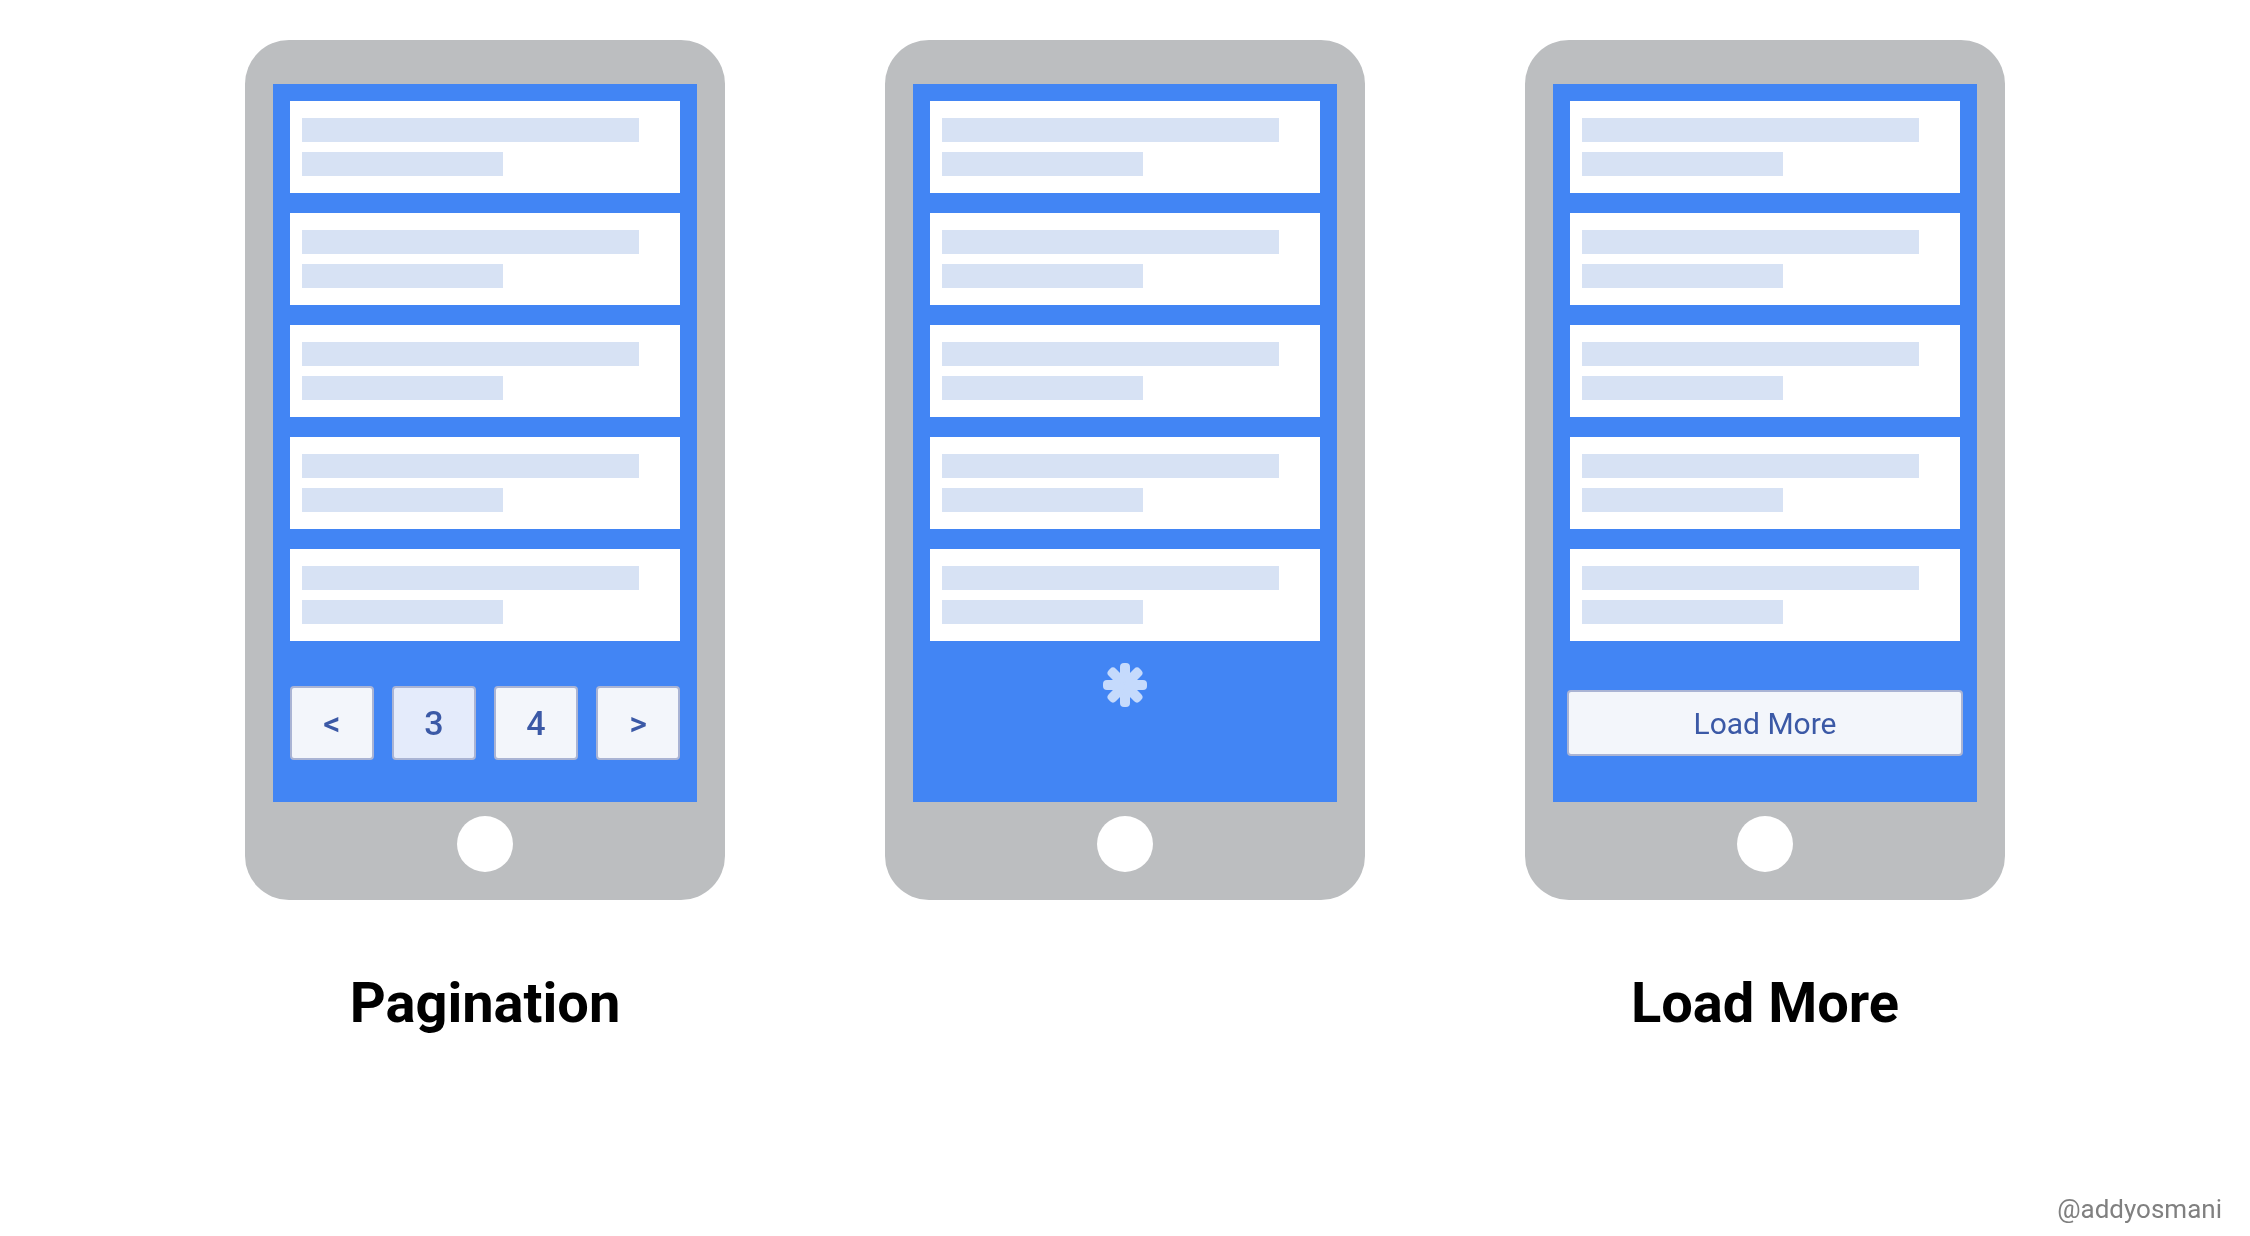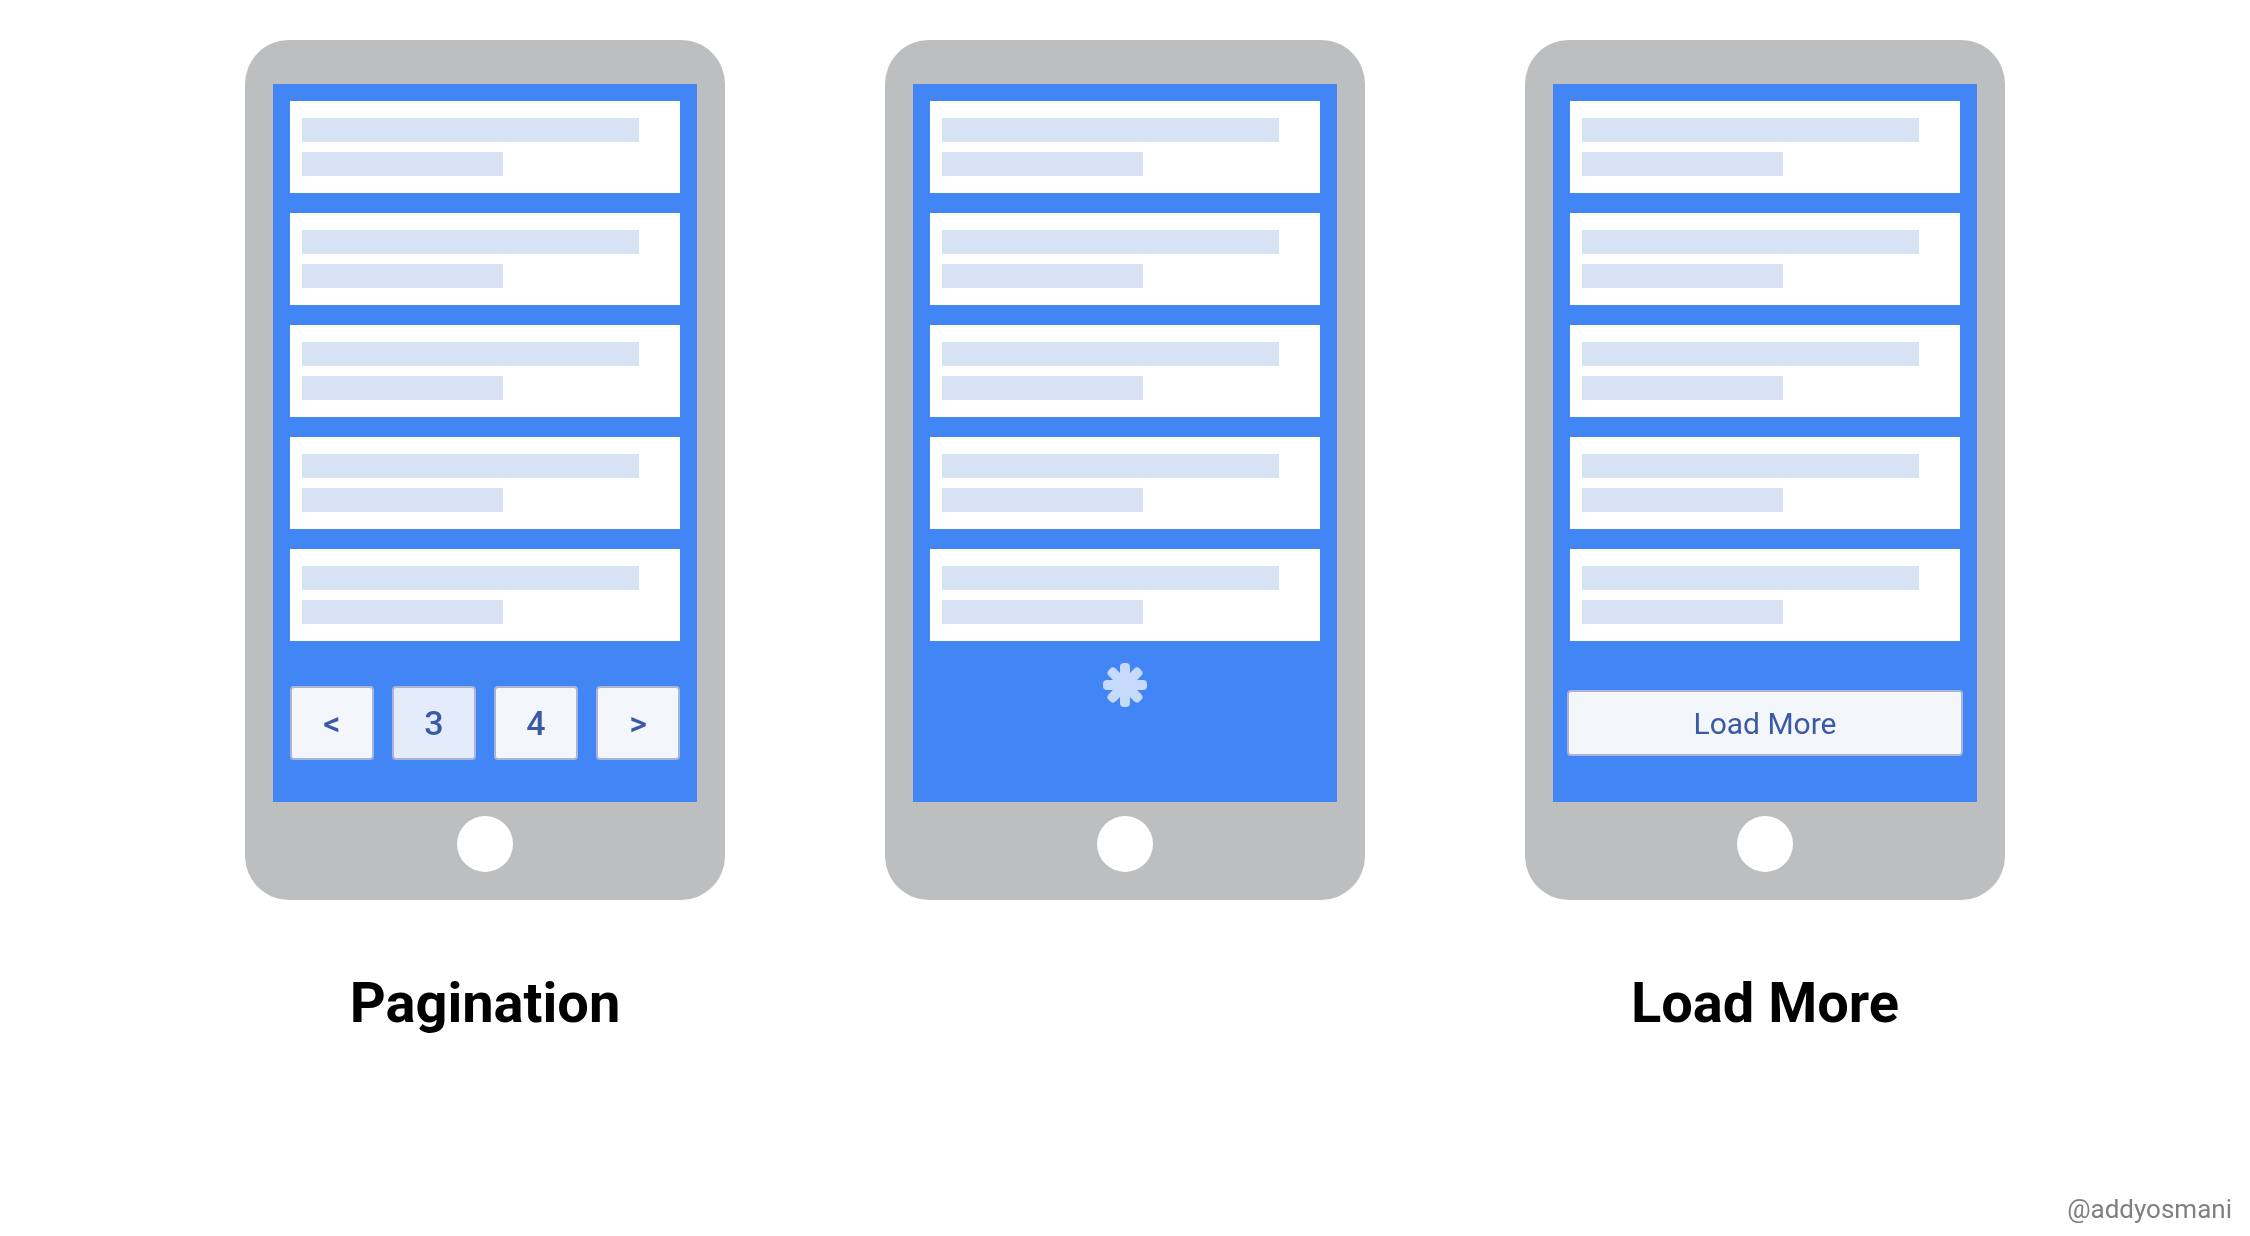--- a/index.html
+++ b/index.html
@@ -133,21 +133,21 @@
   }
   .caption {
     margin-top: 70px;
     font-size: 56px;
     font-weight: 700;
     color: #000000;
     text-align: right;
   }
   .credit {
     position: absolute;
-    right: 18px;
+    right: 28px;
     bottom: 12px;
     color: #808080;
     font-size: 26px;
   }
 </style>
 </head>
 <body>
 
 <div class="row">
 

